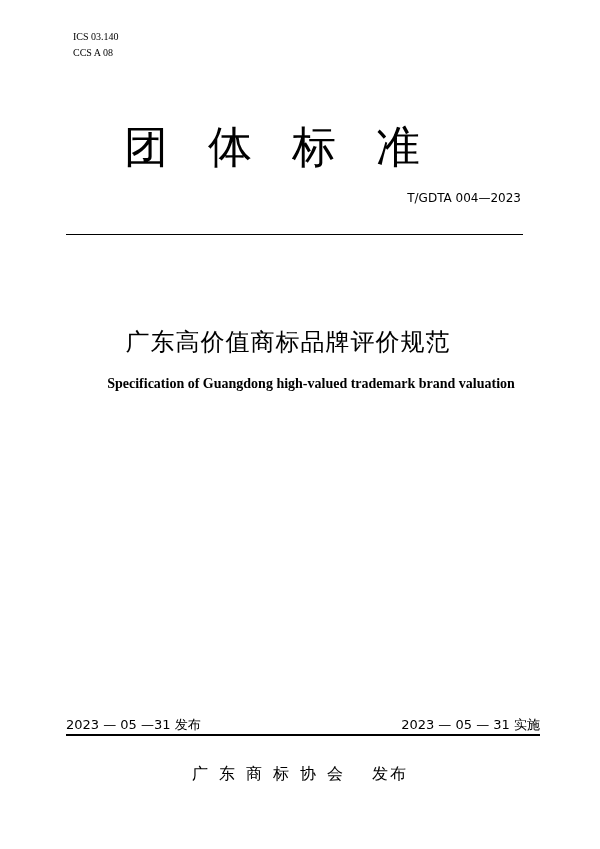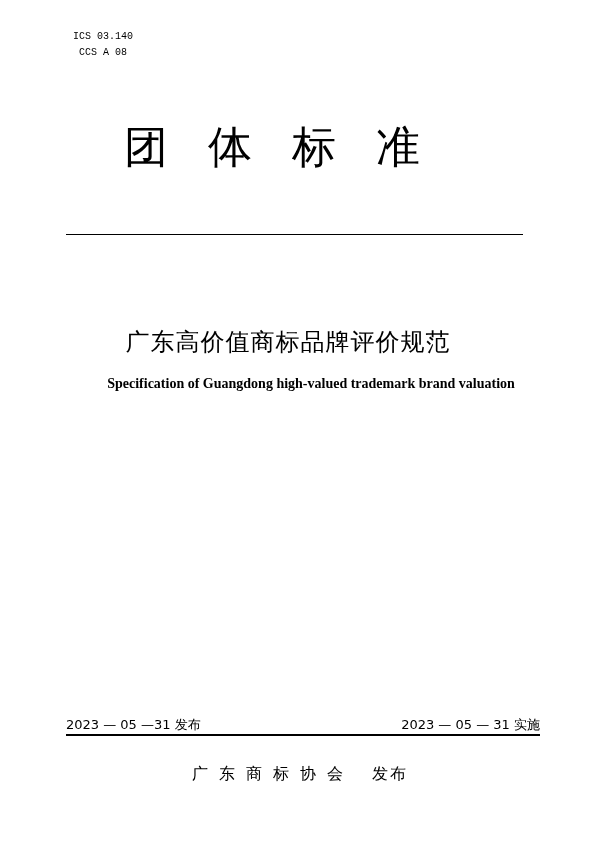--- a/index.html
+++ b/index.html
@@ -1,18 +1,18 @@
 <!DOCTYPE html>
 <html><head>
 <meta charset="utf-8">
 <style>
   html, body { margin: 0; padding: 0; background: #ffffff; }
   body { width: 600px; height: 849px; position: relative; overflow: hidden; color: #000; }
   .abs { position: absolute; }
-  .mono { font-family: Liberation Mono, monospace; text-align: center; }
+  .mono { font-family: Liberation Serif, serif; }
   .sans { font-family: "DejaVu Sans", "Liberation Sans", sans-serif; }
   .serif { font-family: "Liberation Serif", "DejaVu Serif", serif; }
 
   #ics { left: 73px; top: 29px; font-size: 10px; line-height: 16px; }
   #big-title { left: 0; top: 118px; width: 544px; font-size: 44px; text-align: center; letter-spacing: 0; }
   #big-title span { display: inline-block; width: 46px; text-align: center; margin: 0 19px; }
   #std-nums { right: 79px; top: 186px; font-size: 12px; line-height: 24px; text-align: right; }
   #top-rule { left: 66px; top: 234px; width: 457px; height: 0; border-top: 1px solid #000; }
   #cn-title { left: 0; top: 326px; width: 576px; text-align: center; font-size: 24px; letter-spacing: 1px; }
   #en-title { left: 11px; top: 376px; width: 600px; text-align: center; font-size: 14px; font-weight: bold; }
@@ -29,20 +29,21 @@
 <div id="ics" class="abs mono">
   <div>ICS 03.140</div>
   <div>CCS A 08</div>
 </div>
 
 <div id="big-title" class="abs sans">
   <span>团</span><span>体</span><span>标</span><span>准</span>
 </div>
 
 <div id="std-nums" class="abs sans">
+  <div>T/GDTA 004—2023</div>
 </div>
 
 <div id="top-rule" class="abs"></div>
 
 <div id="cn-title" class="abs sans">广东高价值商标品牌评价规范</div>
 <div id="en-title" class="abs serif">Specification of Guangdong high-valued trademark brand valuation</div>
 
 <div id="pub-date" class="abs sans">2023 — 05 —31 发布</div>
 <div id="impl-date" class="abs sans">2023 — 05 — 31 实施</div>
 

